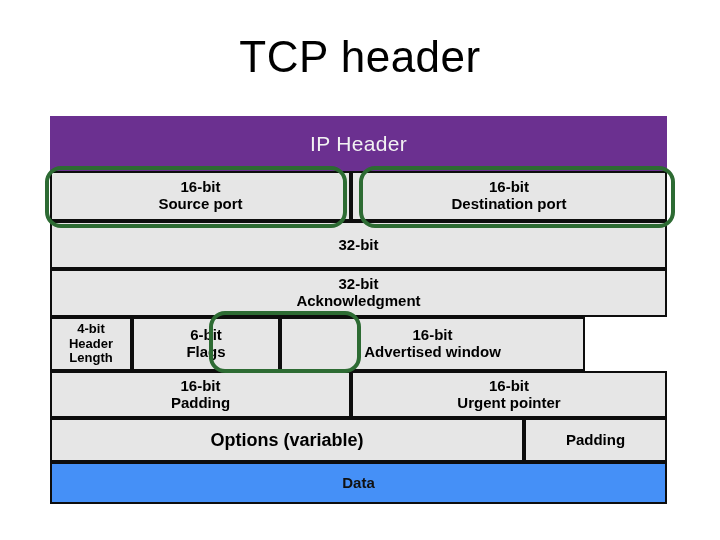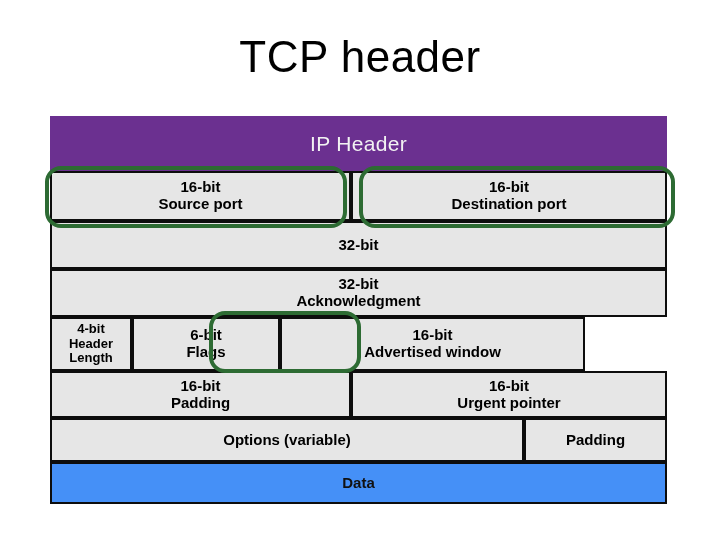--- a/index.html
+++ b/index.html
@@ -115,21 +115,21 @@
   #cell-flags    { width: 148px; font-size: 15px; }
   #cell-adv-win  { width: 305px; font-size: 15px; }
 
   
   #row-checksum { top: 255px; height: 47px; }
   #cell-checksum { width: 301px; font-size: 15px; }
   #cell-urgent   { width: 316px; font-size: 15px; }
 
   
   #row-options { top: 302px; height: 44px; }
-  #cell-options { width: 474px; font-size: 15px; }
+  #cell-options { width: 474px; font-size: 18px; }
   #cell-padding { width: 143px; font-size: 15px; }
 
   
   #row-data { top: 346px; height: 42px; }
   #cell-data {
     width: 703px;
     font-size: 15px;
     background: #4590F7;
     color: #111111;
   }

